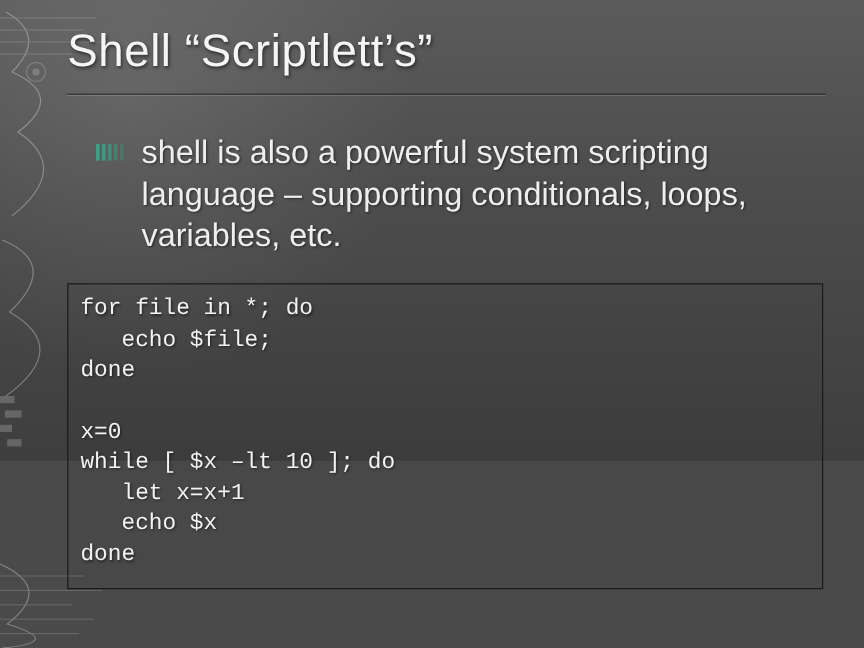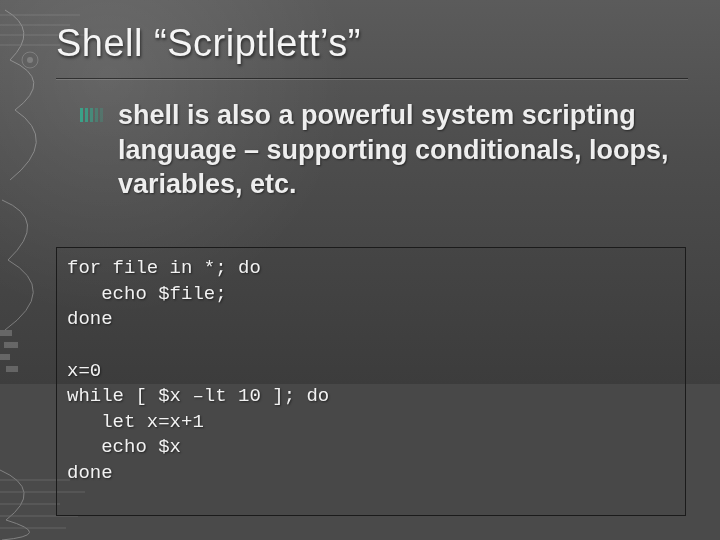--- a/index.html
+++ b/index.html
@@ -46,23 +46,22 @@
     right: 32px;
     top: 78px;
     height: 0;
     border-top: 1.5px solid rgba(0,0,0,0.5);
     border-bottom: 1px solid rgba(255,255,255,0.15);
   }
   .body {
     position: absolute;
     left: 80px;
     right: 40px;
-    top: 98px;
+    top: 110px;
     color: #eeeeee;
-    font-weight: bold;
   }
   .bullet-row {
     display: flex;
     align-items: flex-start;
     gap: 12px;
   }
   .bullet-icon {
     margin-top: 10px;
     flex: 0 0 auto;
   }
@@ -77,24 +76,23 @@
     left: 56px;
     right: 34px;
     top: 236px;
     display: flex;
     gap: 0;
   }
   .code-box {
     flex: 1 1 50%;
     border: 1.5px solid #1b1b1b;
     background: rgba(0,0,0,0.02);
-    padding: 8px 10px 28px 10px;
+    padding: 8px 10px 14px 10px;
     box-sizing: border-box;
     min-height: 232px;
-    margin-top: 11px;
   }
   .code-box + .code-box {
     border-left: none;
   }
   pre.code {
     margin: 0;
     font-family: "Courier New", Courier, monospace;
     font-size: 19px;
     line-height: 1.35;
     color: #f2f2f2;

